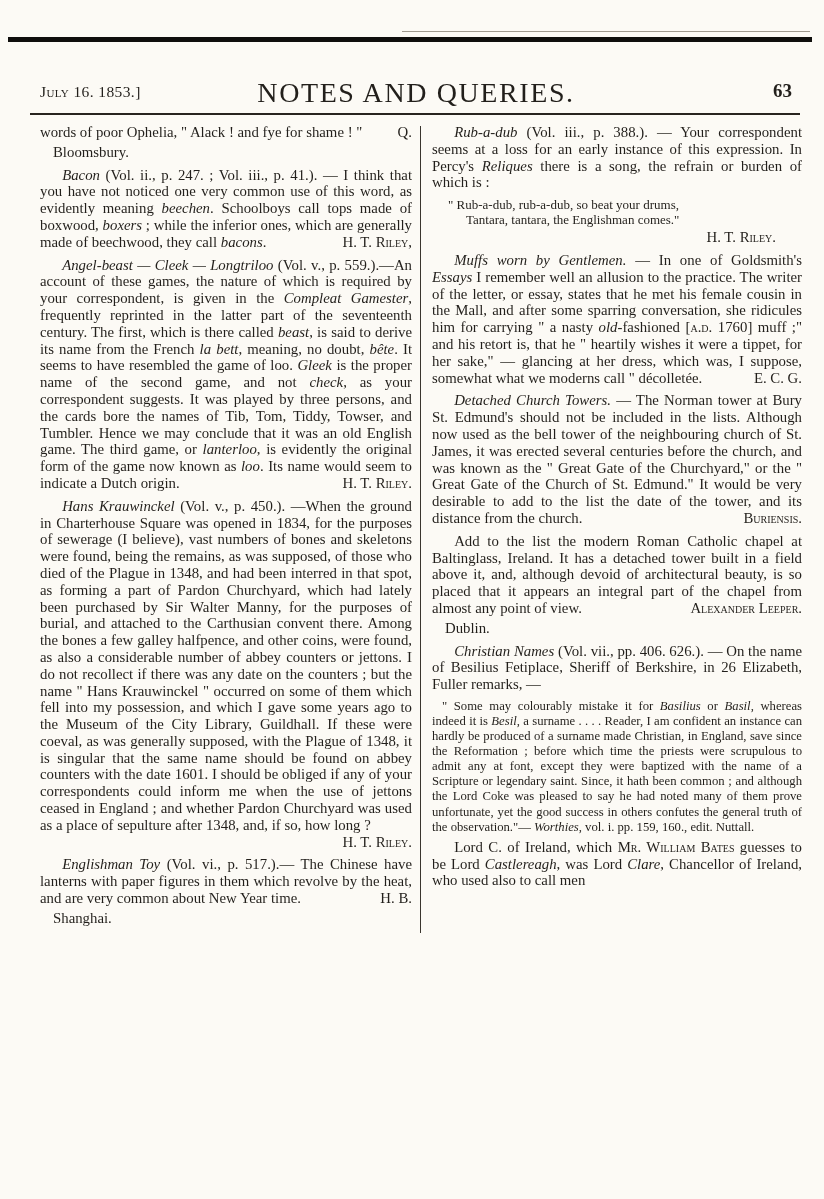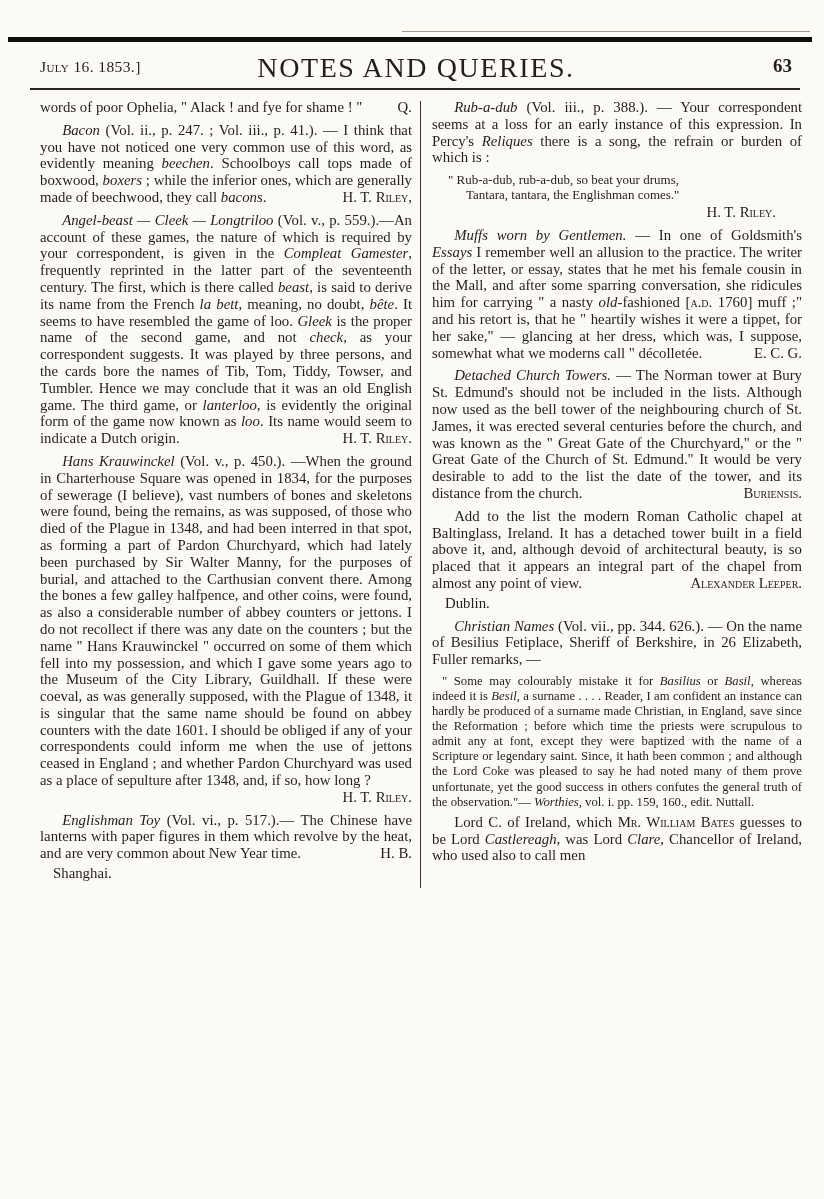--- a/index.html
+++ b/index.html
@@ -8,21 +8,21 @@
     width: 824px; height: 1199px;
     background: #fcfaf5;
     position: relative;
     overflow: hidden;
     font-family: "Liberation Serif", "DejaVu Serif", serif;
     color: #221f1b;
   }
   .topbar { position: absolute; top: 37px; left: 8px; right: 12px; height: 5px; background: #0f0e0c; }
   .topbar-thin { position: absolute; top: 31px; left: 402px; right: 14px; height: 1px; background: #a09a8f; }
 
-  .header { position: relative; margin: 52px 24px 0 32px; height: 28px; }
+  .header { position: relative; margin: 77px 24px 0 32px; height: 28px; }
   .date { position: absolute; left: 8px; top: 6px; font-size: 15.5px; font-variant: small-caps; letter-spacing: 0.4px; }
   .title { position: absolute; left: 50%; transform: translateX(-50%); top: 0; font-size: 28px; letter-spacing: 1.6px; }
   .pagenum { position: absolute; right: 8px; top: 3px; font-size: 19px; font-weight: bold; }
 
   .header-rule { margin: 8px 24px 0 30px; height: 2px; background: #28241f; }
 
   .columns { display: flex; align-items: stretch; margin: 9px 22px 0 40px; }
   .col-left  { flex: 0 0 372px; width: 372px; }
   .divider   { flex: 0 0 1px; background: #3a352e; margin: 2px 11px 0 8px; }
   .col-right { flex: 1 1 auto; min-width: 0; }
@@ -52,34 +52,35 @@
     <span class="date">July 16. 1853.]</span>
     <span class="title">NOTES AND QUERIES.</span>
     <span class="pagenum">63</span>
   </div>
 
   <div class="header-rule"></div>
 
   <div class="columns">
     <div class="col-left" id="col-left">
         <p class="para body"><span>words of poor Ophelia, " Alack ! and fye for shame ! "</span><span class="sig">Q.</span></p>
+        <p class="para location"><span>Bloomsbury.</span></p>
         <p class="para body indent"><span class="it">Bacon</span><span> (Vol. ii., p. 247. ; Vol. iii., p. 41.). — I think that you have not noticed one very common use of this word, as evidently meaning </span><span class="it">beechen</span><span>. Schoolboys call tops made of boxwood, </span><span class="it">boxers</span><span> ; while the inferior ones, which are generally made of beechwood, they call </span><span class="it">bacons</span><span>.</span><span class="sig">H. T. Riley,</span></p>
         <p class="para body indent"><span class="it">Angel-beast — Cleek — Longtriloo</span><span> (Vol. v., p. 559.).—An account of these games, the nature of which is required by your correspondent, is given in the </span><span class="it">Compleat Gamester</span><span>, frequently reprinted in the latter part of the seventeenth century. The first, which is there called </span><span class="it">beast</span><span>, is said to derive its name from the French </span><span class="it">la bett</span><span>, meaning, no doubt, </span><span class="it">bête</span><span>. It seems to have resembled the game of loo. </span><span class="it">Gleek</span><span> is the proper name of the second game, and not </span><span class="it">check</span><span>, as your correspondent suggests. It was played by three persons, and the cards bore the names of Tib, Tom, Tiddy, Towser, and Tumbler. Hence we may conclude that it was an old English game. The third game, or </span><span class="it">lanterloo</span><span>, is evidently the original form of the game now known as </span><span class="it">loo</span><span>. Its name would seem to indicate a Dutch origin.</span><span class="sig">H. T. Riley.</span></p>
         <p class="para body indent"><span class="it">Hans Krauwinckel</span><span> (Vol. v., p. 450.). —When the ground in Charterhouse Square was opened in 1834, for the purposes of sewerage (I believe), vast numbers of bones and skeletons were found, being the remains, as was supposed, of those who died of the Plague in 1348, and had been interred in that spot, as forming a part of Pardon Churchyard, which had lately been purchased by Sir Walter Manny, for the purposes of burial, and attached to the Carthusian convent there. Among the bones a few galley halfpence, and other coins, were found, as also a considerable number of abbey counters or jettons. I do not recollect if there was any date on the counters ; but the name " Hans Krauwinckel " occurred on some of them which fell into my possession, and which I gave some years ago to the Museum of the City Library, Guildhall. If these were coeval, as was generally supposed, with the Plague of 1348, it is singular that the same name should be found on abbey counters with the date 1601. I should be obliged if any of your correspondents could inform me when the use of jettons ceased in England ; and whether Pardon Churchyard was used as a place of sepulture after 1348, and, if so, how long ?</span><span class="sig">H. T. Riley.</span></p>
         <p class="para body indent"><span class="it">Englishman Toy</span><span> (Vol. vi., p. 517.).— The Chinese have lanterns with paper figures in them which revolve by the heat, and are very common about New Year time.</span><span class="sig">H. B.</span></p>
         <p class="para location"><span>Shanghai.</span></p>
       </div>
     <div class="divider"></div>
     <div class="col-right" id="col-right">
         <p class="para body indent"><span class="it">Rub-a-dub</span><span> (Vol. iii., p. 388.). — Your correspondent seems at a loss for an early instance of this expression. In Percy's </span><span class="it">Reliques</span><span> there is a song, the refrain or burden of which is :</span></p>
         <p class="para verse1"><span>" Rub-a-dub, rub-a-dub, so beat your drums,</span></p>
         <p class="para verse2"><span>Tantara, tantara, the Englishman comes."</span></p>
         <p class="para sigline"><span class="sc">H. T. Riley.</span></p>
         <p class="para body indent"><span class="it">Muffs worn by Gentlemen.</span><span> — In one of Goldsmith's </span><span class="it">Essays</span><span> I remember well an allusion to the practice. The writer of the letter, or essay, states that he met his female cousin in the Mall, and after some sparring conversation, she ridicules him for carrying " a nasty </span><span class="it">old</span><span>-fashioned [</span><span class="sc">a.d.</span><span> 1760] muff ;" and his retort is, that he " heartily wishes it were a tippet, for her sake," — glancing at her dress, which was, I suppose, somewhat what we moderns call " décolletée.</span><span class="sig">E. C. G.</span></p>
         <p class="para body indent"><span class="it">Detached Church Towers.</span><span> — The Norman tower at Bury St. Edmund's should not be included in the lists. Although now used as the bell tower of the neighbouring church of St. James, it was erected several centuries before the church, and was known as the " Great Gate of the Churchyard," or the " Great Gate of the Church of St. Edmund." It would be very desirable to add to the list the date of the tower, and its distance from the church.</span><span class="sig">Buriensis.</span></p>
         <p class="para body indent"><span>Add to the list the modern Roman Catholic chapel at Baltinglass, Ireland. It has a detached tower built in a field above it, and, although devoid of architectural beauty, is so placed that it appears an integral part of the chapel from almost any point of view.</span><span class="sig">Alexander Leeper.</span></p>
         <p class="para location"><span>Dublin.</span></p>
-        <p class="para body indent"><span class="it">Christian Names</span><span> (Vol. vii., pp. 344. 626.). — On the name of Besilius Fetiplace, Sheriff of Berkshire, in 26 Elizabeth, Fuller remarks, —</span></p>
+        <p class="para body indent"><span class="it">Christian Names</span><span> (Vol. vii., pp. 406. 626.). — On the name of Besilius Fetiplace, Sheriff of Berkshire, in 26 Elizabeth, Fuller remarks, —</span></p>
         <p class="para quote"><span>" Some may colourably mistake it for </span><span class="it">Basilius</span><span> or </span><span class="it">Basil</span><span>, whereas indeed it is </span><span class="it">Besil</span><span>, a surname . . . . Reader, I am confident an instance can hardly be produced of a surname made Christian, in England, save since the Reformation ; before which time the priests were scrupulous to admit any at font, except they were baptized with the name of a Scripture or legendary saint. Since, it hath been common ; and although the Lord Coke was pleased to say he had noted many of them prove unfortunate, yet the good success in others confutes the general truth of the observation."— </span><span class="it">Worthies</span><span>, vol. i. pp. 159, 160., edit. Nuttall.</span></p>
         <p class="para body indent"><span>Lord C. of Ireland, which </span><span class="sc">Mr. William Bates</span><span> guesses to be Lord </span><span class="it">Castlereagh</span><span>, was Lord </span><span class="it">Clare</span><span>, Chancellor of Ireland, who used also to call men</span></p>
       </div>
   </div>
 </div>
 
 </body></html>

